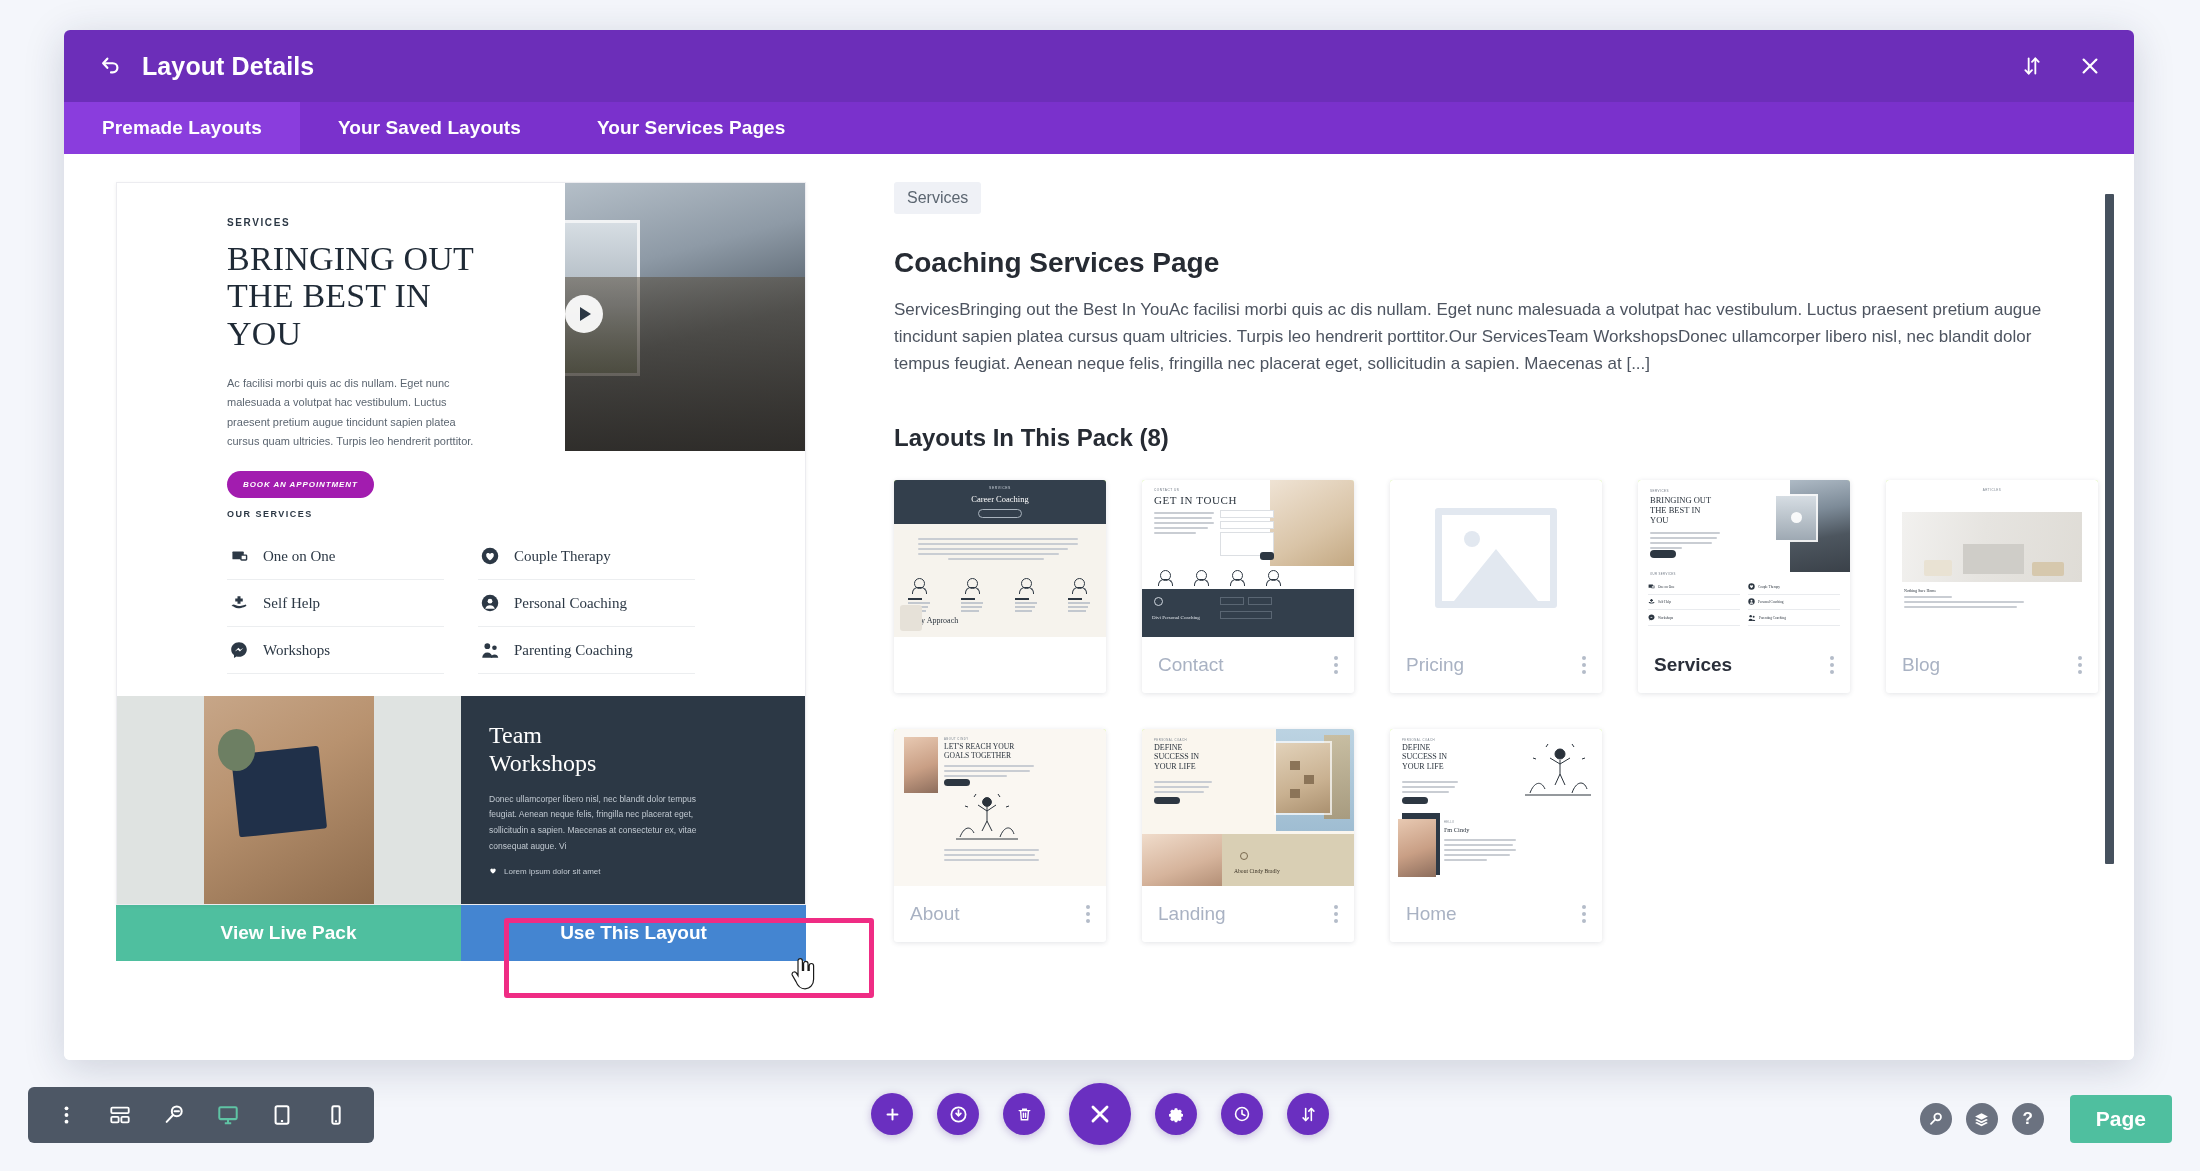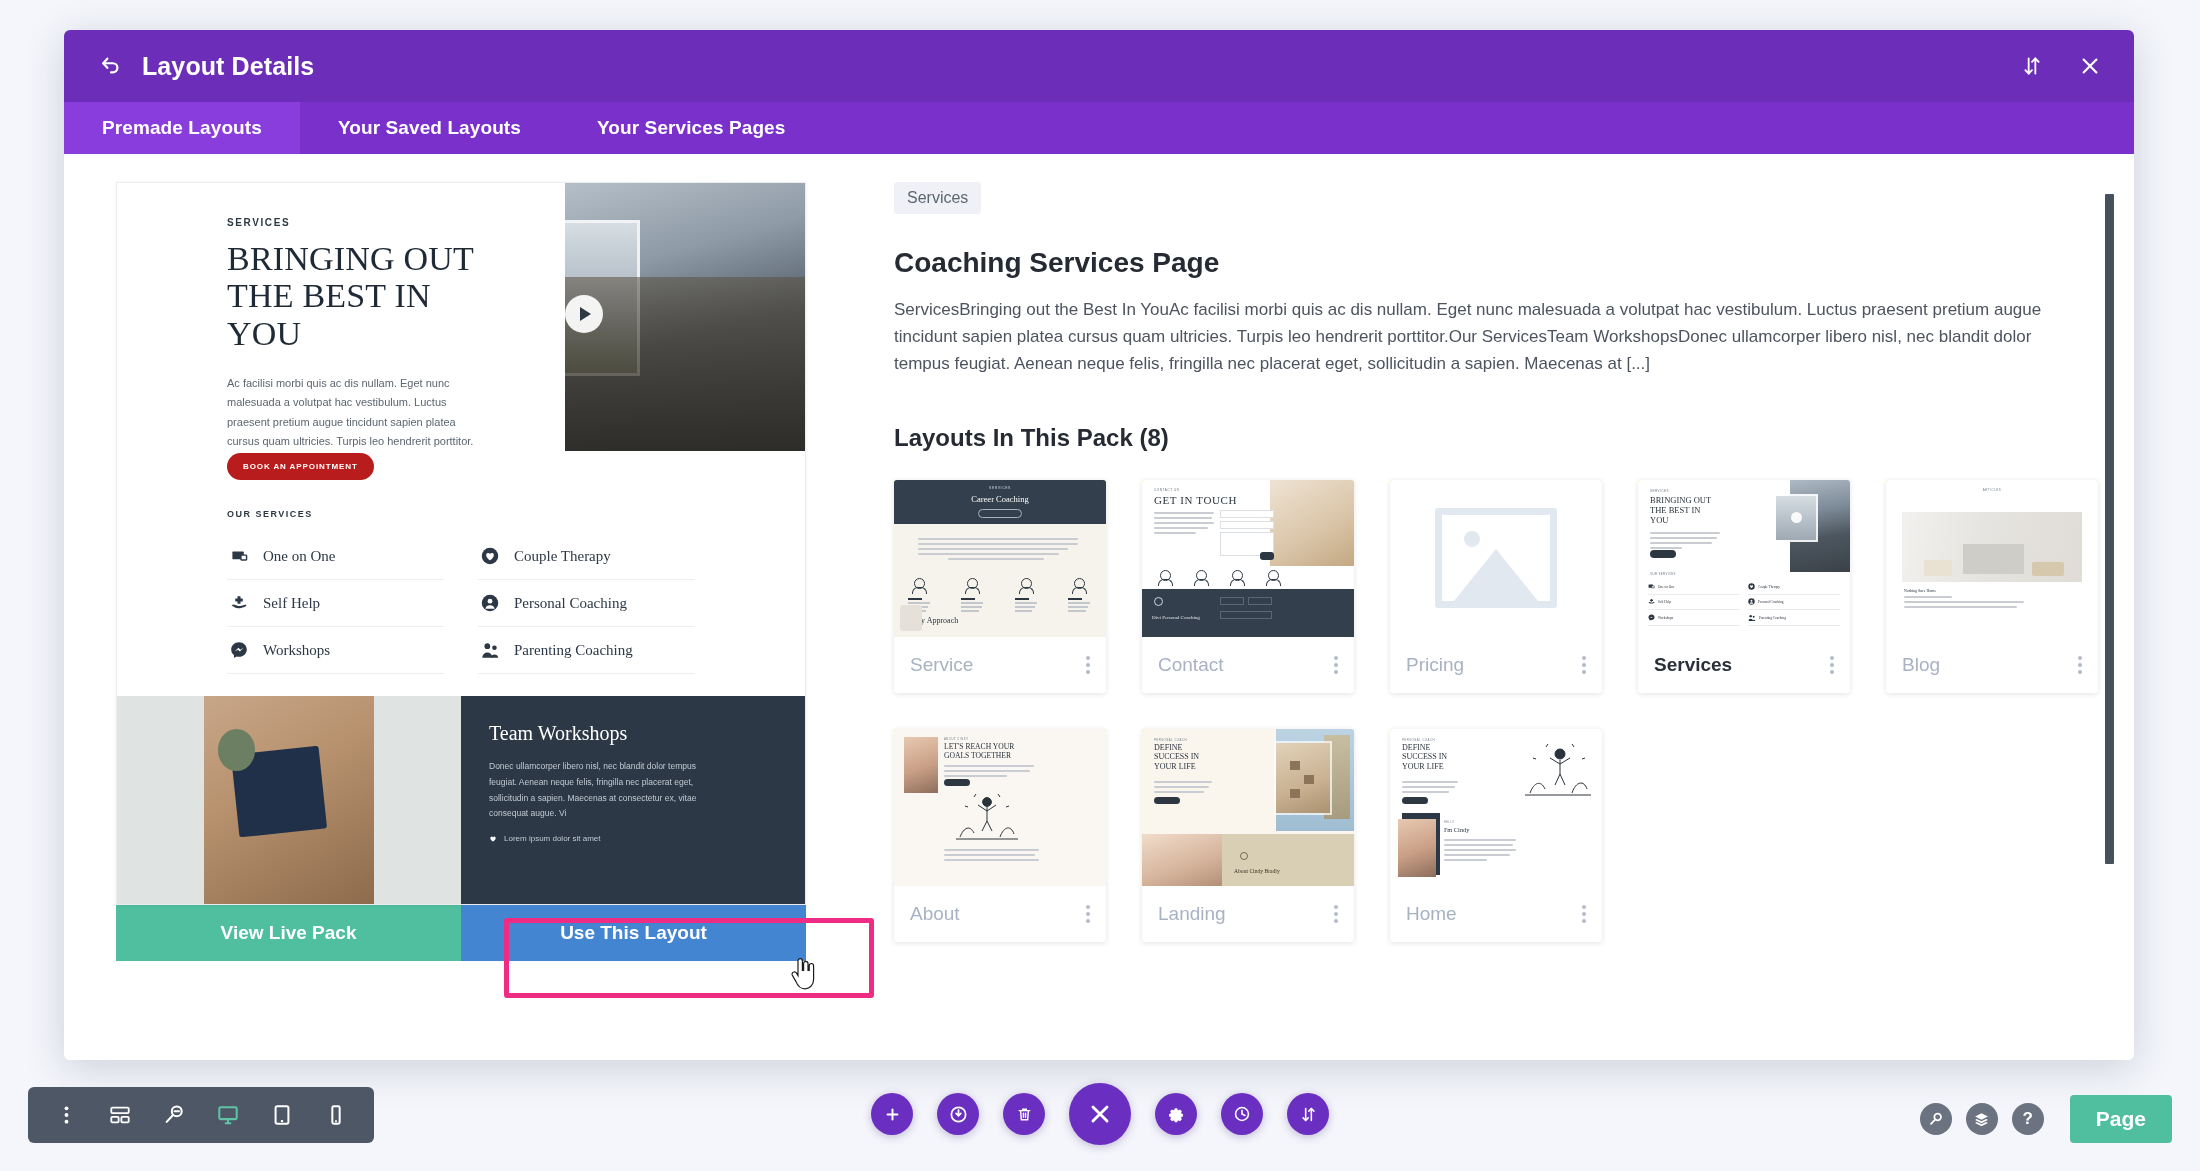--- a/index.html
+++ b/index.html
@@ -110,24 +110,24 @@
     margin-top: 12px; max-width: 270px;
     letter-spacing: .2px;
   }
   .pv-para {
     font-size: 11px; line-height: 1.75;
     color: #5c6671; max-width: 250px;
     margin-top: 22px;
   }
   .pv-btn {
     display: inline-block;
-    margin-top: 2px;
-    background: #b91c1c; color: #fff;
+    margin-top: 20px;
+    background: #a21caf; color: #fff;
     font-size: 8px; font-weight: 700; letter-spacing: .9px;
-    padding: 9px 16px; border-radius: 16px;
+    padding: 9px 16px; border-radius: 16px; font-style: italic;
   }
   .pv-hero-img {
     position: absolute; right: 0; top: -12px;
     width: 240px; height: 280px;
     background:
       linear-gradient(165deg,#b9c3cc 0%, #8e9aa6 32%, #55606b 58%, #3b434d 100%);
     overflow: hidden;
   }
   .pv-hero-img::after {
     content:"";
@@ -198,21 +198,21 @@
     width:22%; height:20%; background:#6d7f63; border-radius:50%;
   }
   .pv-br {
     width: 50%;
     background: #2c3845;
     padding: 26px 28px;
     color:#fff;
   }
   .pv-br h3 {
     font-family:"Liberation Serif", serif;
-    font-size: 20px; font-weight: 400; line-height:1.16;
+    font-size: 24px; font-weight: 400; line-height:1.16;
     max-width: 140px;
   }
   .pv-br p {
     font-size: 8.5px; line-height: 1.85;
     color:#c2cad2; margin-top: 14px; max-width: 215px;
   }
   .pv-br .mini {
     display:flex; align-items:center; gap:7px;
     margin-top: 12px; font-size:8px; color:#c2cad2;
   }
@@ -624,28 +624,20 @@
                       <i style="width:100%"></i>
                       <i style="width:92%"></i>
                       <i style="width:80%"></i>
                     </div>
                   </div>
               </div>
               <div class="th-serif" style="position:absolute;left:20px;bottom:12px;font-size:8px;">My Approach</div>
               <div style="position:absolute;left:6px;bottom:6px;width:22px;height:26px;background:#e6e1d8;border-radius:3px;"></div>
             </div>
           </div>
-          <div class="lcard-foot">
-            <span class="lcard-name">Service</span>
-            <span class="dots-ico">
-                <span></span>
-                <span></span>
-                <span></span>
-              </span>
-          </div>
         </div>
 
         <div class="lcard">
           <div class="lcard-thumb">
             <div class="th-white"></div>
             <div class="th-img-warm" style="right:0;top:0;width:84px;height:86px;"></div>
             <div style="position:absolute;left:12px;top:8px;font-size:3.2px;letter-spacing:.5px;color:#6b7481;">CONTACT US</div>
             <div class="th-serif" style="position:absolute;left:12px;top:14px;font-size:11px;letter-spacing:.6px;">GET IN TOUCH</div>
             <div class="lines" style="left:12px;top:32px;width:60px;">
               <i style="width:100%"></i>

